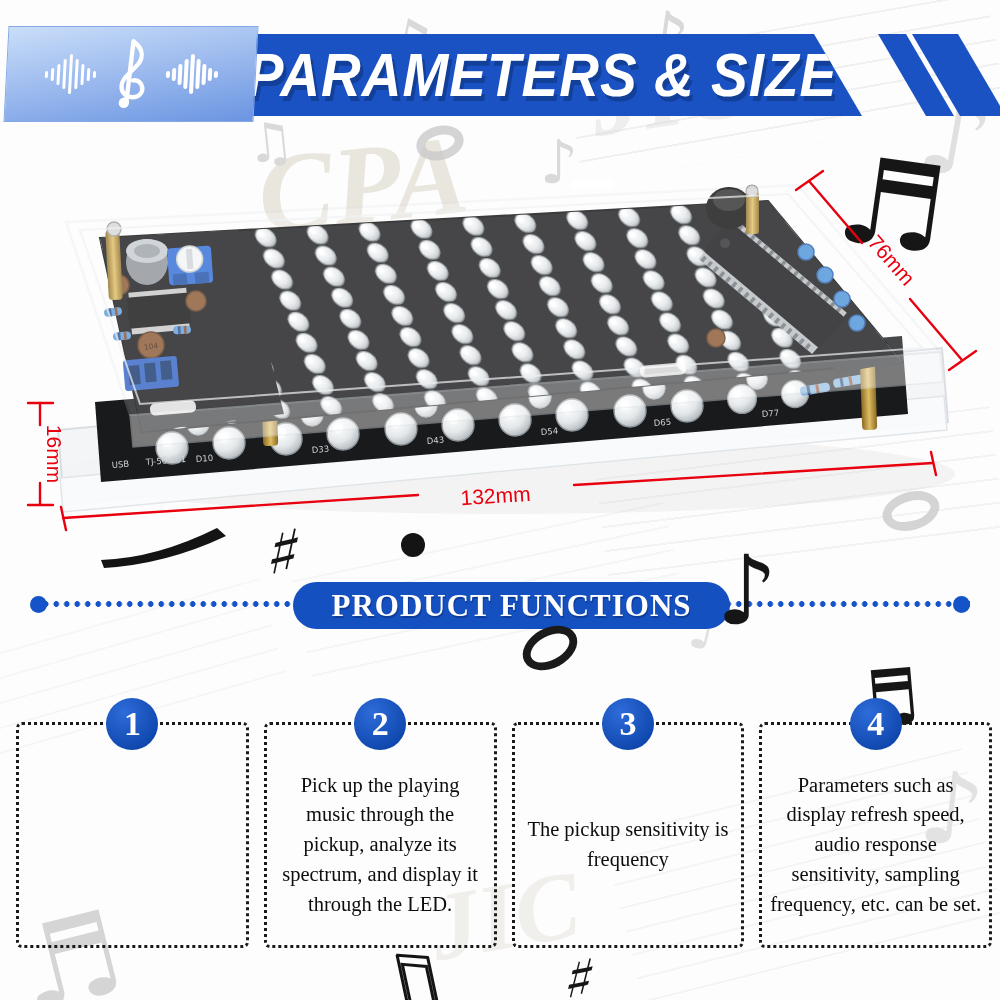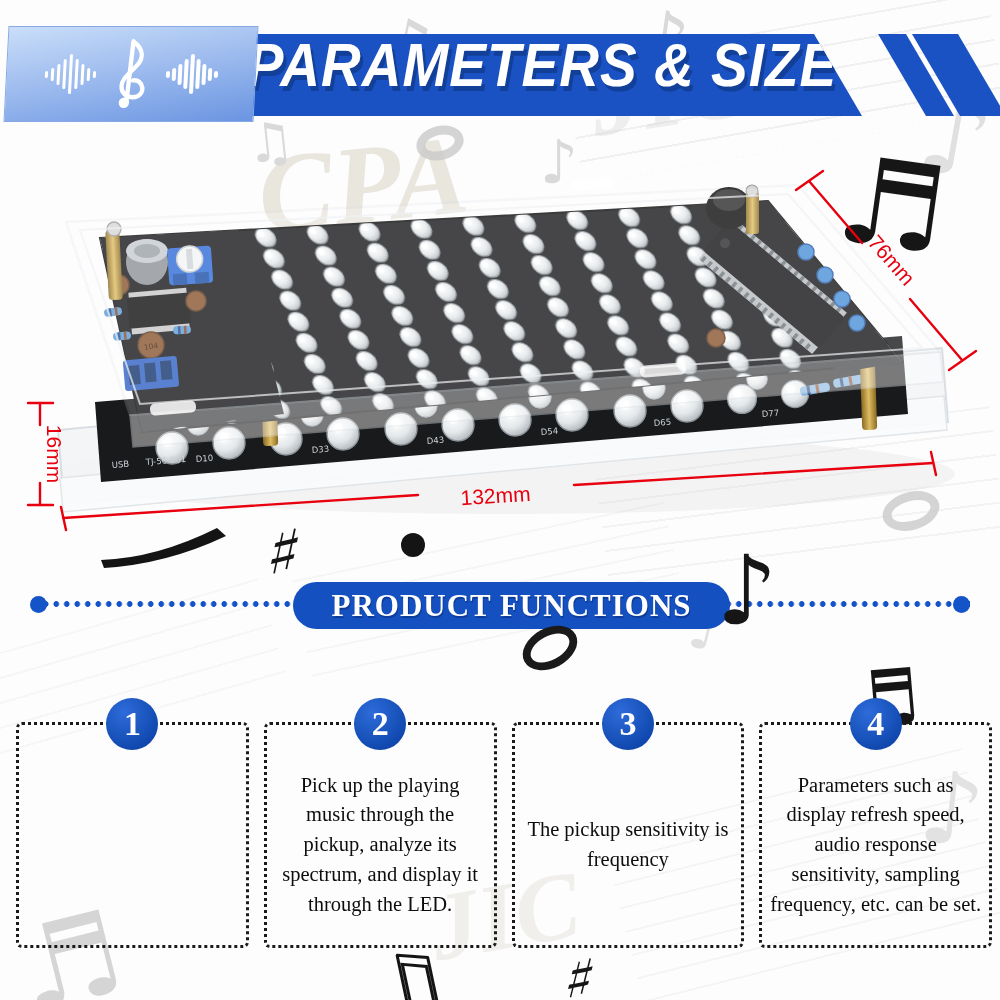--- a/index.html
+++ b/index.html
@@ -25,21 +25,21 @@
   
   .hdr{z-index:10;}
   .icon-badge{left:6px;top:26px;width:248px;height:94px;
       background:linear-gradient(170deg,#cadef9 0%,#9dbbee 48%,#6b95e2 100%);
       border:1px solid #86a9e6;transform:skewX(-3deg);
       display:flex;align-items:center;justify-content:center;gap:7px;z-index:11;}
   .wavebars{display:flex;align-items:center;gap:2.5px;}
   .wavebars i{display:block;width:3.5px;background:#fff;border-radius:2px;}
   .banner{left:222px;top:34px;width:640px;height:82px;background:#1a52c4;
       clip-path:polygon(16px 0,592px 0,640px 100%,0 100%);
-      display:flex;justify-content:center;}
+      display:flex;align-items:center;justify-content:center;}
   .banner-title{color:#fff;font-size:55px;font-weight:bold;font-style:italic;
       letter-spacing:1px;transform:scaleY(1.12);white-space:nowrap;
       text-shadow:3px 4px 0 rgba(8,40,100,.45);}
   .stripe{top:34px;height:82px;background:#1a52c4;}
   .stripe1{left:862px;width:95px;clip-path:polygon(16px 0,44px 0,92px 100%,64px 100%);}
   .stripe2{left:900px;width:110px;clip-path:polygon(12px 0,58px 0,106px 100%,60px 100%);}
 
   
   .pf-dots{left:30px;top:599px;width:940px;height:10px;z-index:6;
       background:radial-gradient(circle,#1553c8 2.6px,transparent 3.1px) left center/10.5px 10px repeat-x;}

